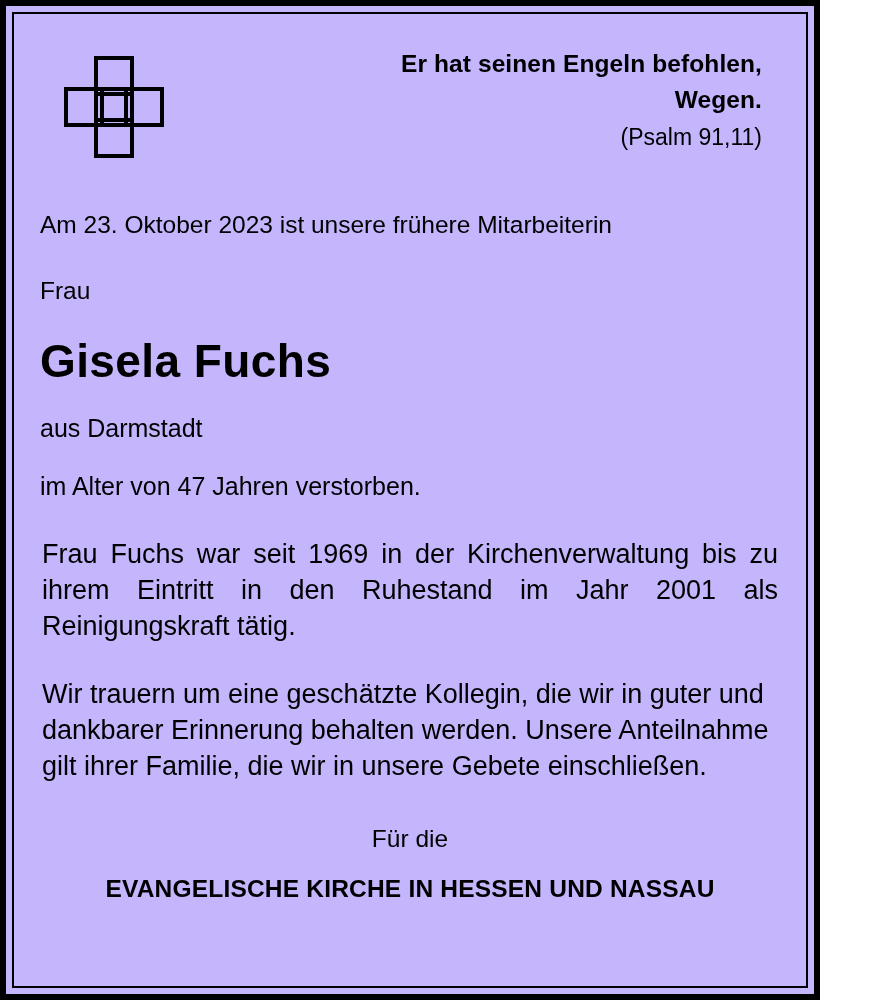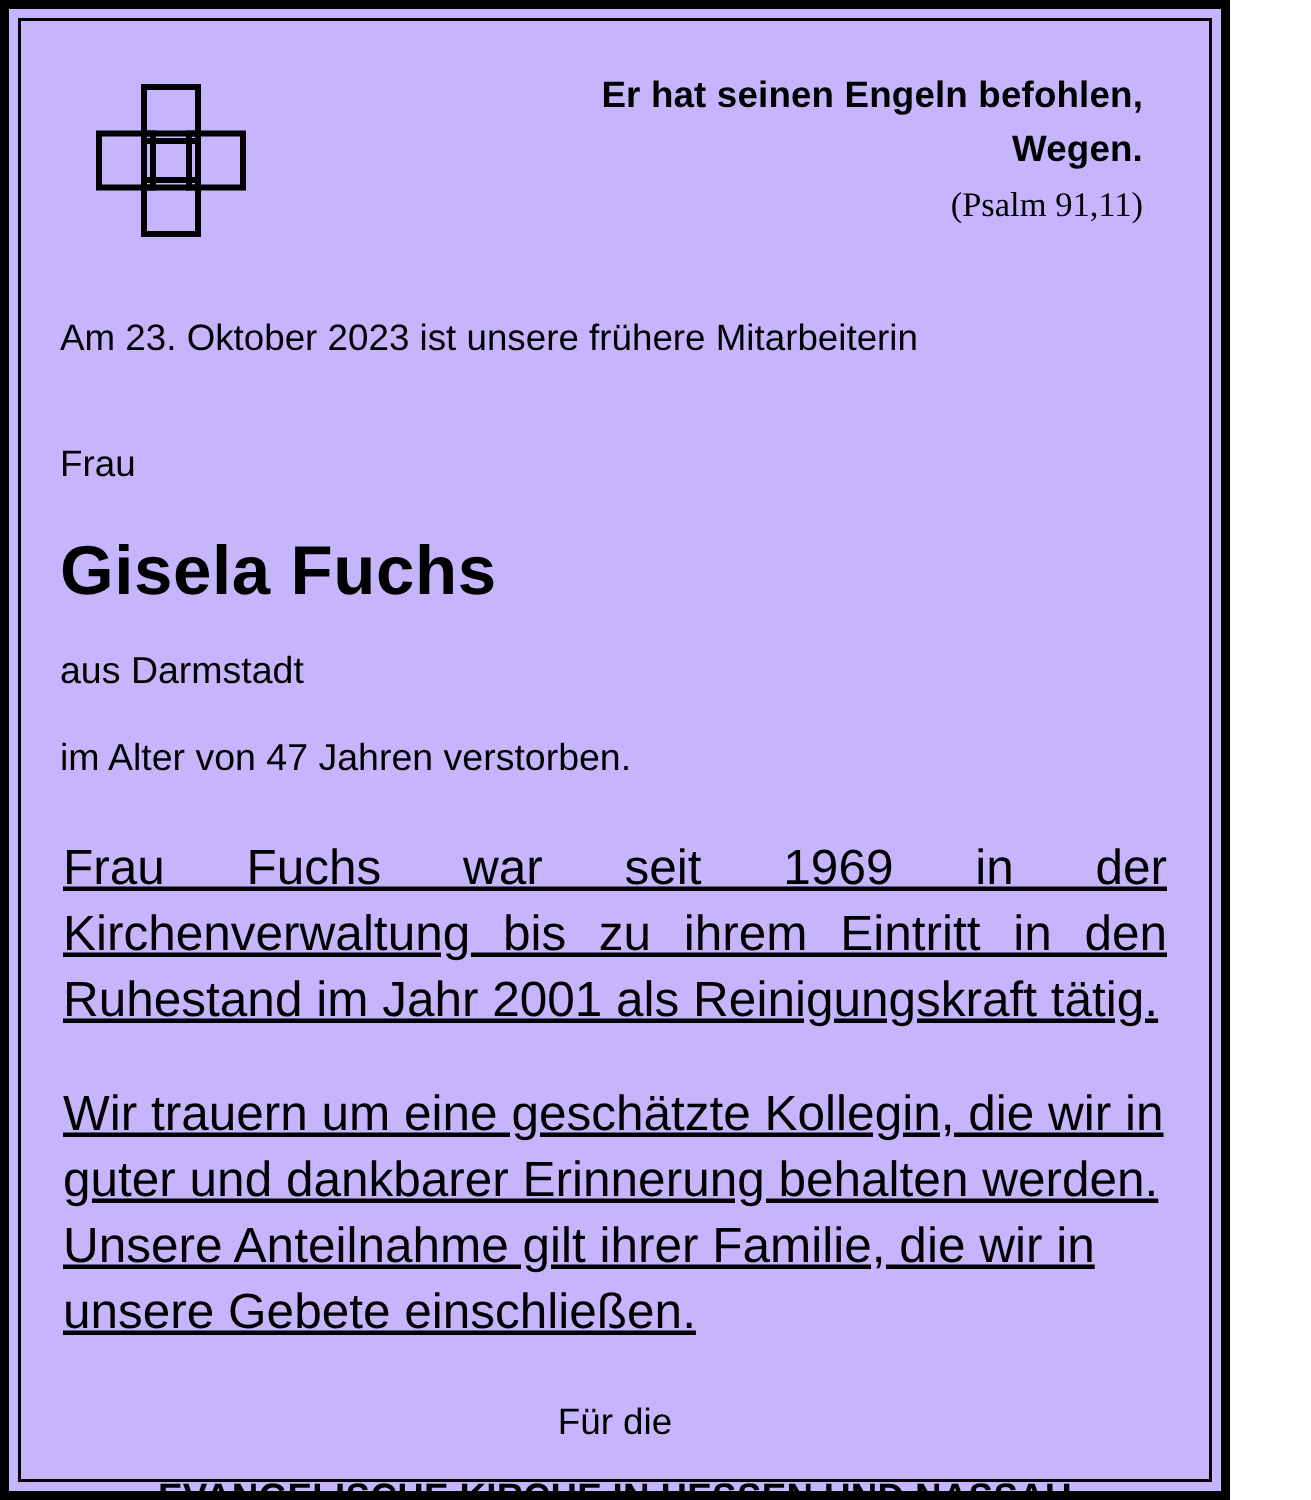--- a/index.html
+++ b/index.html
@@ -51,55 +51,53 @@
     font-size: 24.5px;
     font-weight: bold;
     line-height: 1.45;
     letter-spacing: 0.1px;
   }
   .verse-ref {
     font-size: 23px;
     font-weight: normal;
     line-height: 1.5;
     margin-top: 3px;
-    font-family: Liberation Serif, serif;
   }
   .centered {
   }
   .intro-line {
     font-size: 24.5px;
     margin-top: 42px;
     line-height: 1.4;
   }
   .salutation {
     font-size: 24.5px;
-    margin-top: 53px;
+    margin-top: 35px;
   }
   .deceased-name {
     font-size: 46px;
     font-weight: bold;
     margin-top: 29px;
     letter-spacing: 0.4px;
   }
   .origin {
     font-size: 25px;
     margin-top: 26px;
   }
   .age-line {
     font-size: 25px;
     margin-top: 29px;
   }
   .body-par {
-    font-size: 33px;
+    font-size: 27px;
     line-height: 1.33;
     text-align: justify;
     text-justify: inter-word;
     margin-top: 36px;
     padding: 0 2px;
-    text-decoration: underline;
   }
   .body-par.second {
     margin-top: 32px;
     text-align: left;
   }
   .for-the {
     font-size: 24.5px;
     margin-top: 40px;
     text-align: center;
   }

